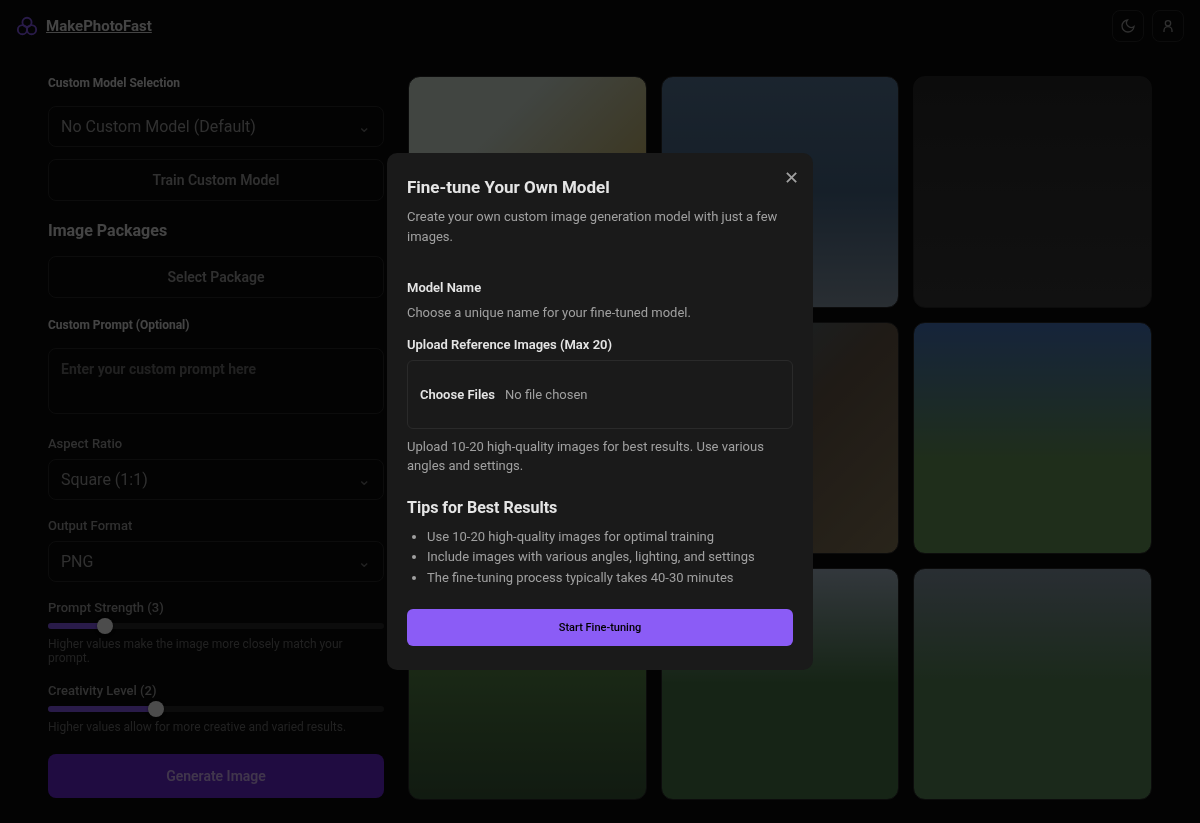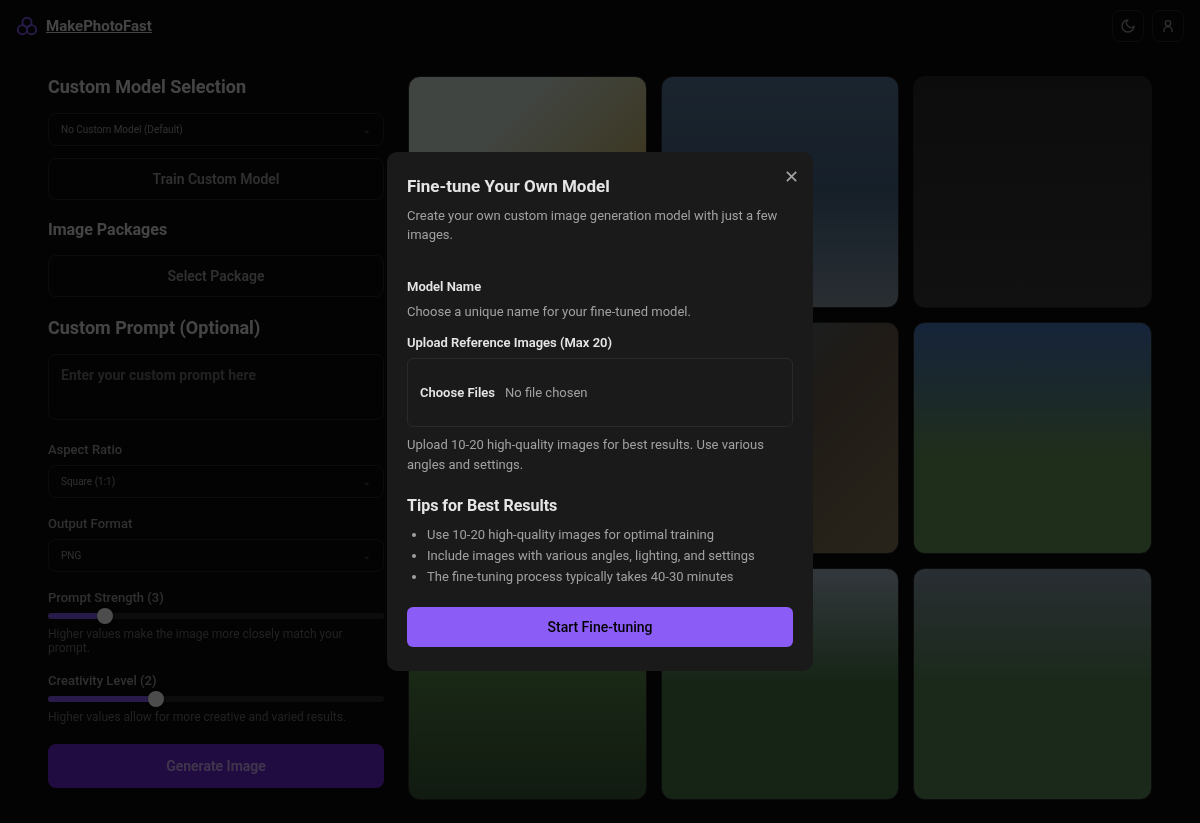--- a/index.html
+++ b/index.html
@@ -22,25 +22,25 @@
   .logo-text { font-weight: 700; font-size: 15px; color: var(--text); }
   .header-actions { display: flex; gap: 8px; }
   .icon-btn { width: 32px; height: 32px; border-radius: 8px; background: transparent; border: 1px solid var(--border); display: flex; align-items: center; justify-content: center; color: var(--text-dim); cursor: pointer; }
   
   
   .main { display: flex; gap: 24px; padding: 24px 48px; }
   .sidebar { width: 336px; flex-shrink: 0; }
   .gallery { flex: 1; display: grid; grid-template-columns: repeat(3, 1fr); gap: 14px; }
   
   
-  .section-title { font-size: 18px; font-weight: 700; color: var(--text); margin-bottom: 16px; }
+  .section-title { font-size: 12px; font-weight: 700; color: var(--text); margin-bottom: 16px; }
   .section-title.mt { margin-top: 20px; }
   .section-title-sm { font-size: 16px; font-weight: 700; color: var(--text); margin-bottom: 16px; margin-top: 20px; }
   
-  .select-field { width: 100%; background: transparent; border: 1px solid var(--border); border-radius: 8px; padding: 10px 12px; color: var(--text-dim); font-size: 10px; display: flex; align-items: flex-start; justify-content: space-between; cursor: pointer; }
+  .select-field { width: 100%; background: transparent; border: 1px solid var(--border); border-radius: 8px; padding: 10px 12px; color: var(--text-dim); font-size: 16px; display: flex; align-items: flex-start; justify-content: space-between; cursor: pointer; }
   .chev { color: var(--text-dimmer); }
   
   .btn-outline { width: 100%; background: transparent; border: 1px solid var(--border); border-radius: 8px; padding: 12px; color: var(--text-dim); font-size: 14px; font-weight: 600; cursor: pointer; margin-top: 12px; text-align: center; }
   
   .textarea-field { width: 100%; background: transparent; border: 1px solid var(--border); border-radius: 8px; padding: 12px; color: var(--text-dim); font-size: 14px; min-height: 66px; resize: none; font-family: inherit; font-weight: bold; }
   .textarea-field::placeholder { color: var(--text-dimmer); }
   
   .label-sm { font-size: 13px; color: var(--text-dim); margin-bottom: 8px; margin-top: 18px; font-weight: 500; }
   
   .slider-wrap { margin-top: 8px; }
@@ -75,21 +75,21 @@
   .modal-help { font-size: 13px; color: var(--text-dim); margin-top: 8px; line-height: 1.5; }
   
   .file-input { width: 100%; border: 1px solid var(--border); border-radius: 6px; padding: 26px 12px; display: flex; align-items: center; gap: 10px; font-size: 13px; }
   .file-btn { font-weight: 600; color: var(--text); cursor: pointer; }
   .file-status { color: var(--text-dim); }
   
   .tips-title { font-size: 16px; font-weight: 700; color: var(--text); margin-top: 22px; margin-bottom: 10px; }
   .tips-list { list-style: disc; padding-left: 20px; }
   .tips-list li { font-size: 13px; color: var(--text-dim); line-height: 1.6; }
   
-  .modal-primary { width: 100%; background: var(--purple); color: #000; border: none; border-radius: 6px; padding: 12px; font-size: 14px; font-weight: 500; cursor: pointer; margin-top: 20px; }
+  .modal-primary { width: 100%; background: var(--purple); color: #000; border: none; border-radius: 6px; padding: 12px; font-size: 11px; font-weight: 500; cursor: pointer; margin-top: 20px; }
 </style>
 </head>
 <body>
 
 <div class="header">
   <div class="logo-wrap">
     <svg class="logo-icon" viewBox="0 0 24 24" fill="none" stroke="currentColor" stroke-width="2">
       <circle cx="12" cy="8" r="5"></circle>
         <circle cx="7" cy="16" r="5"></circle>
         <circle cx="17" cy="16" r="5"></circle>

